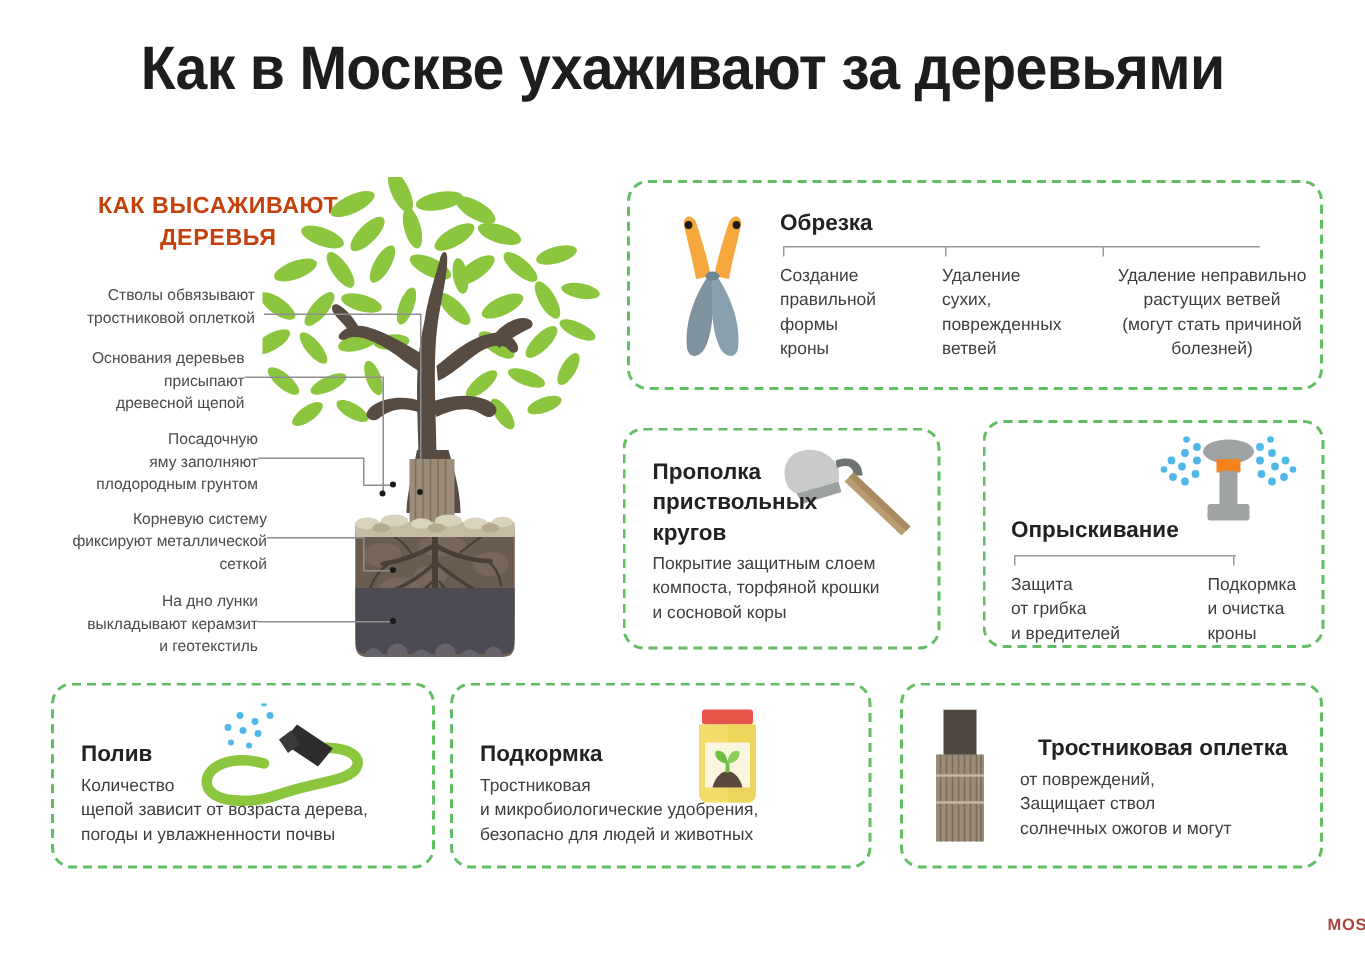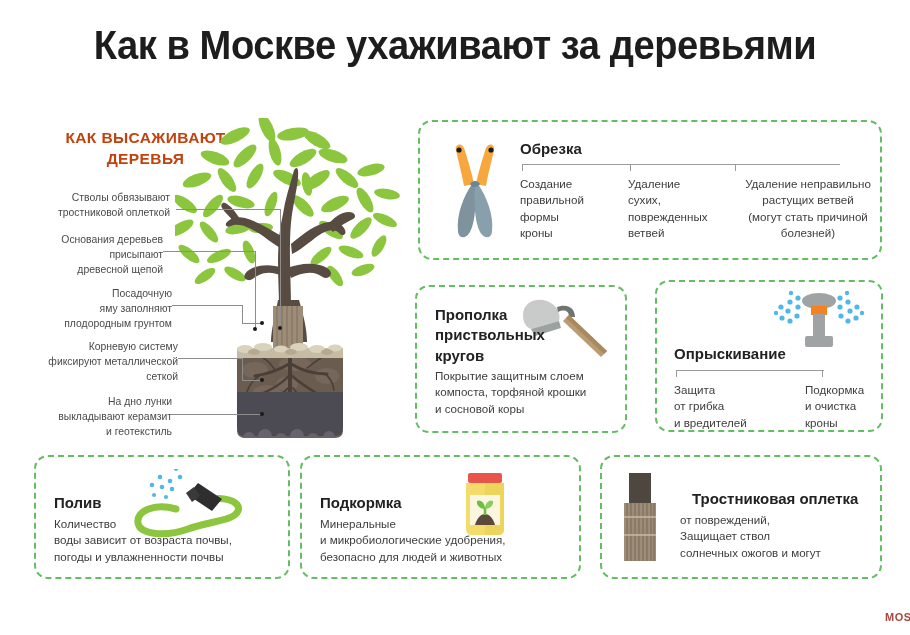--- a/index.html
+++ b/index.html
@@ -551,21 +551,21 @@
             <circle cx="28" cy="26" r="2"></circle>
           <circle cx="40" cy="28" r="2"></circle>
         </g>
       </svg>
     </div>
 
     <div class="card-title" style="position:absolute;left:18px;top:37px;">Полив</div>
 
     <div class="card-text" style="position:absolute;left:18px;top:59px;width:234px;">
       <div>Количество</div>
-      <div>воды зависит от возраста почвы,</div>
+      <div>щепой зависит от возраста дерева,</div>
       <div>погоды и увлажненности почвы</div>
     </div>
   </div>
 
   <div class="card" style="left:300px;top:455px;width:281px;height:124px;">
 
     <div style="position:absolute;left:152px;top:12px;">
       <svg width="62" height="72" viewBox="0 0 62 72" xmlns="http://www.w3.org/2000/svg">
         <rect x="14" y="4" width="34" height="10" rx="2" fill="#E8554A"></rect>
         <path d="M12 14 L50 14 L50 60 Q50 66 44 66 L18 66 Q12 66 12 60 Z" fill="#F3DC6A"></path>
@@ -574,21 +574,21 @@
         <path d="M21 56 C23 48, 28 45, 31 45 C34 45, 39 48, 41 56 Z" fill="#5B4A3C"></path>
         <path d="M31 46 L31 38" stroke="#6FBE44" stroke-width="2.6"></path>
         <path d="M31 40 C26 40, 22 36, 23 32 C27 30, 31 34, 31 40 Z" fill="#6FBE44"></path>
         <path d="M31 40 C36 40, 40 36, 39 32 C35 30, 31 34, 31 40 Z" fill="#8ACF5B"></path>
       </svg>
     </div>
 
     <div class="card-title" style="position:absolute;left:18px;top:37px;">Подкормка</div>
 
     <div class="card-text" style="position:absolute;left:18px;top:59px;width:255px;">
-      <div>Минеральные</div>
+      <div>Тростниковая</div>
       <div>и микробиологические удобрения,</div>
       <div>безопасно для людей и животных</div>
     </div>
   </div>
 
   <div class="card" style="left:600px;top:455px;width:282px;height:124px;">
 
     <div style="position:absolute;left:18px;top:16px;">
       <svg width="44" height="92" viewBox="0 0 44 92" xmlns="http://www.w3.org/2000/svg">
         <rect x="9" y="0" width="22" height="32" fill="#4D473F"></rect>

